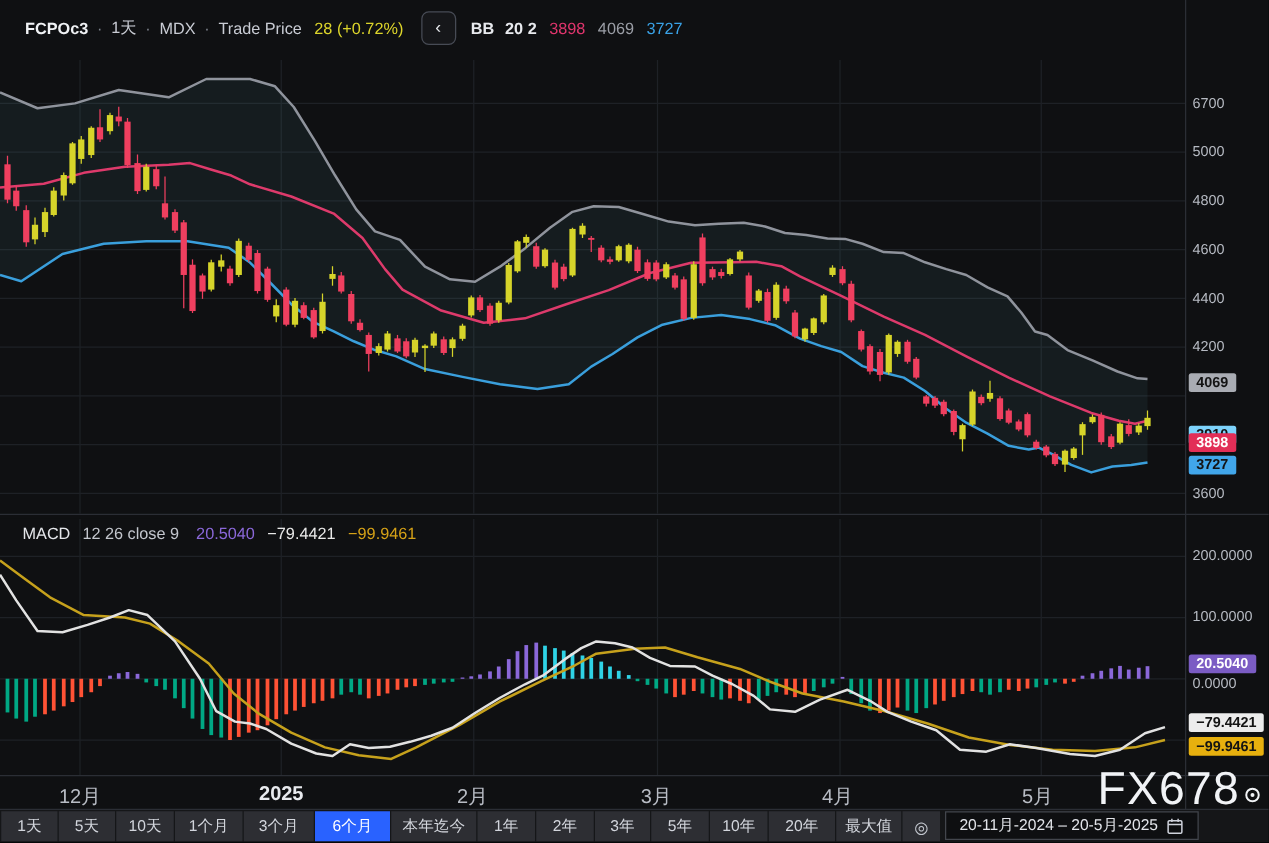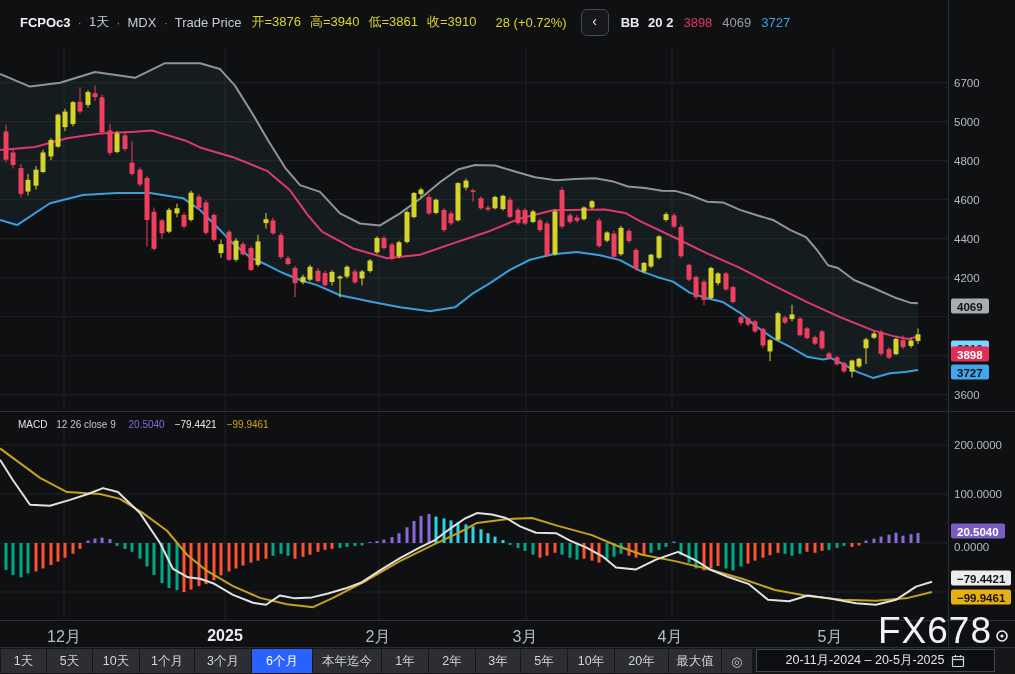--- a/index.html
+++ b/index.html
@@ -12,21 +12,21 @@
   .dim{color:#c9ccd4;}
   .sep{color:#7e838d;margin:0 7px;}
   .ohlc{color:#ddd52b;margin-left:10px;}
   .ohlc span{margin-right:9px;}
   #collapse-btn{width:26px;height:25px;margin:0 12px 0 14px;border:1px solid #474b55;border-radius:6px;
                 background:#16171a;color:#e8eaee;font-size:14px;line-height:23px;text-align:center;cursor:pointer;}
   .legend-vals span{margin-left:10px;}
   
   #price-pane,#macd-pane{position:absolute;left:0;}
   #price-pane{top:48px;} #macd-pane{top:415px;}
-  #macd-legend{position:absolute;left:18px;top:419px;font-size:10px;z-index:5;white-space:nowrap;}
+  #macd-legend{position:absolute;left:18px;top:419px;font-size:13px;z-index:5;white-space:nowrap;}
   #macd-legend .t{color:#e4e6ea;} #macd-legend .p{color:#c3c6cd;margin-left:6px;}
   
   .hdiv{position:absolute;left:0;width:1015px;height:1px;background:#2b2e35;}
   #vaxis-line{position:absolute;left:948px;top:0;width:1px;height:648px;background:#2b2e35;}
   .axis-label{position:absolute;left:954px;font-size:11.5px;color:#b6bac2;transform:translateY(-50%);}
   .axis-badge{position:absolute;left:951px;font-size:11.5px;font-weight:bold;padding:1.5px 6px;border-radius:2px;
               transform:translateY(-50%);}
   
   #selector{position:absolute;left:948px;top:2px;width:65px;height:56px;background:#141927;
             border:1px solid #4d5568;border-radius:4px;box-sizing:border-box;z-index:6;}
@@ -36,42 +36,41 @@
   
   #timeaxis{position:absolute;left:0;top:621px;width:1015px;height:27px;}
   .time-label{position:absolute;top:6px;font-size:16px;color:#b8bcc4;transform:translateX(-50%);}
   .time-label.year{color:#e8eaee;font-weight:bold;}
   
   #toolbar{position:absolute;left:0;top:648px;width:1015px;height:26px;background:#151618;display:flex;}
   .tb-btn{height:24px;margin:1px 0 0 1px;background:#2d2e33;color:#d2d5dc;font-size:12.5px;
           display:flex;align-items:center;justify-content:center;cursor:pointer;box-sizing:border-box;}
   .tb-btn.active{background:#2962ff;color:#fff;}
   #gear-btn{font-size:13px;color:#c3c7cf;}
-  #date-panel{position:absolute;left:756px;top:649px;width:239px;height:23px;background:#0e0f11;
+  #date-panel{position:absolute;left:756px;top:649px;width:203px;height:23px;background:#0e0f11;
               border:1px solid #43464d;box-sizing:border-box;display:flex;align-items:center;justify-content:center;
               gap:7px;font-size:12.5px;color:#e2e4e9;cursor:pointer;}
   
   #watermark{position:absolute;left:878px;top:610px;z-index:8;display:flex;align-items:center;
              color:#f1f3f6;font-size:37px;font-weight:500;letter-spacing:1px;}
   #watermark svg{margin-left:2px;margin-top:10px;}
 </style>
 </head>
 <body>
 
 <div id="app">
 
   <div id="topbar">
     <span class="sym">FCPOc3</span>
     <span class="sep">·</span>
     <span class="dim">1天</span>
     <span class="sep">·</span>
     <span class="dim">MDX</span>
     <span class="sep">·</span>
     <span class="dim">Trade Price</span>
-    <span class="ohlc" id="ohlc-values"><span>开=3876</span><span>高=3940</span><span>低=3861</span><span>收=3910</span></span>
     <span class="ohlc">28 (+0.72%)</span>
     <div id="collapse-btn">‹</div>
     <span>
       <span style="color:#e8eaee;font-weight:bold;">BB</span>
       <span style="color:#e8eaee;font-weight:bold;margin-left:5px;">20 2</span>
     </span>
     <span class="legend-vals" id="bb-values"><span style="color: rgb(224, 53, 109); margin-left: 10px;">3898</span><span style="color: rgb(155, 158, 166); margin-left: 10px;">4069</span><span style="color: rgb(58, 163, 232); margin-left: 10px;">3727</span></span>
   </div>
 
   <svg id="price-pane" width="948" height="363">

